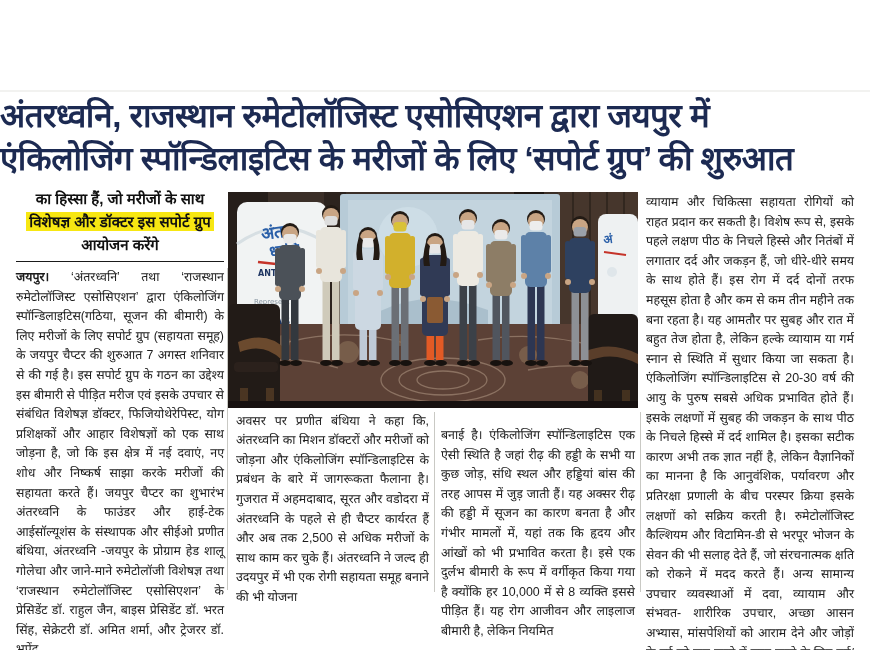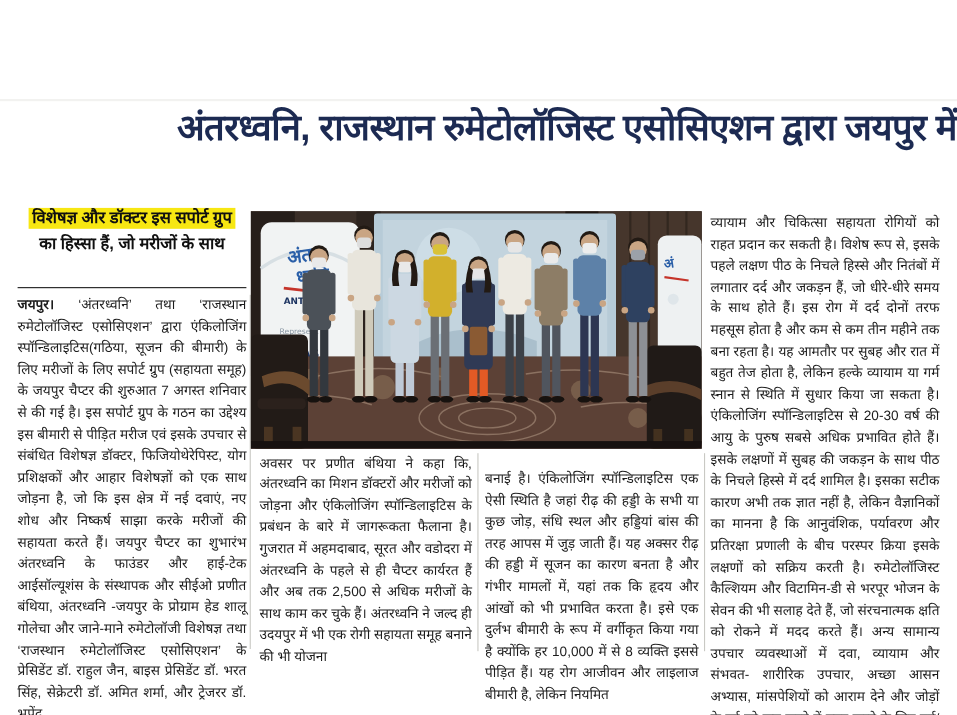--- a/index.html
+++ b/index.html
@@ -3,21 +3,21 @@
 <meta charset="utf-8">
 <style>
   html,body{margin:0;padding:0;}
   body{
     width:870px;height:650px;background:#ffffff;overflow:hidden;position:relative;
     font-family:"Liberation Sans","DejaVu Sans",sans-serif;
   }
   .clip-edge{position:absolute;left:0;top:90px;width:870px;height:2px;background:#f2f2f0;}
   
   .headline{
-    position:absolute;left:0;top:94px;width:870px;text-align:right;
+    position:absolute;left:0;top:94px;width:870px;text-align:left;
     font-weight:800;font-size:33px;line-height:43px;letter-spacing:-0.5px;
     white-space:nowrap;
   }
   
   .subhead{
     position:absolute;left:14px;top:187px;width:212px;text-align:center;
     font-weight:700;font-size:15px;line-height:23px;color:#101010;
   }
   .subhead .hl{padding:1px 3px;}
   .subhead-rule{position:absolute;left:16px;top:261px;width:208px;height:0;border-top:1.6px solid #1a1a1a;}
@@ -43,25 +43,27 @@
   }
   .photo svg{display:block;}
 </style>
 </head>
 <body>
 
 <div class="clip-edge"></div>
 
 <div class="headline" style="color: rgb(28, 42, 82);">
   <div>अंतरध्वनि, राजस्थान रुमेटोलॉजिस्ट एसोसिएशन द्वारा जयपुर में</div>
+  <div>एंकिलोजिंग स्पॉन्डिलाइटिस के मरीजों के  लिए ‘सपोर्ट ग्रुप’ की शुरुआत</div>
 </div>
 
 <div class="subhead">
+  <div>का हिस्सा हैं, जो मरीजों के  साथ</div>
   <div><span class="hl" style="background: rgb(247, 231, 18);">विशेषज्ञ और डॉक्टर इस सपोर्ट  ग्रुप</span></div>
-  <div>का हिस्सा हैं, जो मरीजों के  साथ</div>
+  <div>आयोजन करेंगे</div>
 </div>
 <div class="subhead-rule"></div>
 
 <div class="col col1">
   <p><span class="dateline">जयपुर।</span>
   <span>‘अंतरध्वनि’ तथा ‘राजस्थान रुमेटोलॉजिस्ट एसोसिएशन’ द्वारा एंकिलोजिंग स्पॉन्डिलाइटिस(गठिया, सूजन की बीमारी) के लिए मरीजों के  लिए सपोर्ट ग्रुप (सहायता समूह) के जयपुर चैप्टर की शुरुआत 7 अगस्त शनिवार से की गई है। इस सपोर्ट ग्रुप के  गठन का उद्देश्य इस बीमारी से पीड़ित मरीज एवं इसके  उपचार से संबंधित विशेषज्ञ डॉक्टर, फिजियोथेरेपिस्ट, योग प्रशिक्षकों और आहार विशेषज्ञों को एक साथ जोड़ना है, जो कि इस क्षेत्र में नई दवाएं, नए शोध और निष्कर्ष साझा करके  मरीजों की सहायता करते हैं। जयपुर चैप्टर का शुभारंभ अंतरध्वनि के  फाउंडर और हाई-टेक आईसॉल्यूशंस के  संस्थापक और सीईओ प्रणीत बंथिया, अंतरध्वनि -जयपुर के  प्रोग्राम हेड शालू गोलेचा और जाने-माने रुमेटोलॉजी विशेषज्ञ तथा ‘राजस्थान रुमेटोलॉजिस्ट एसोसिएशन’ के  प्रेसिडेंट डॉ. राहुल जैन, बाइस प्रेसिडेंट डॉ. भरत सिंह, सेक्रेटरी डॉ. अमित शर्मा, और ट्रेजरर डॉ. भूपेंद्र</span></p>
 </div>
 <div class="col col2">
   <p>वैष्णव की उपस्थिति में किया गया। इस अवसर पर प्रणीत बंथिया ने कहा कि, अंतरध्वनि का मिशन डॉक्टरों और मरीजों को जोड़ना और एंकिलोजिंग स्पॉन्डिलाइटिस के  प्रबंधन के  बारे में जागरूकता फैलाना है। गुजरात में अहमदाबाद, सूरत और वडोदरा में अंतरध्वनि के  पहले से ही चैप्टर कार्यरत हैं और अब तक 2,500 से अधिक मरीजों के  साथ काम कर चुके  हैं। अंतरध्वनि ने जल्द ही उदयपुर में भी एक रोगी सहायता समूह बनाने की भी योजना</p>
 </div>

